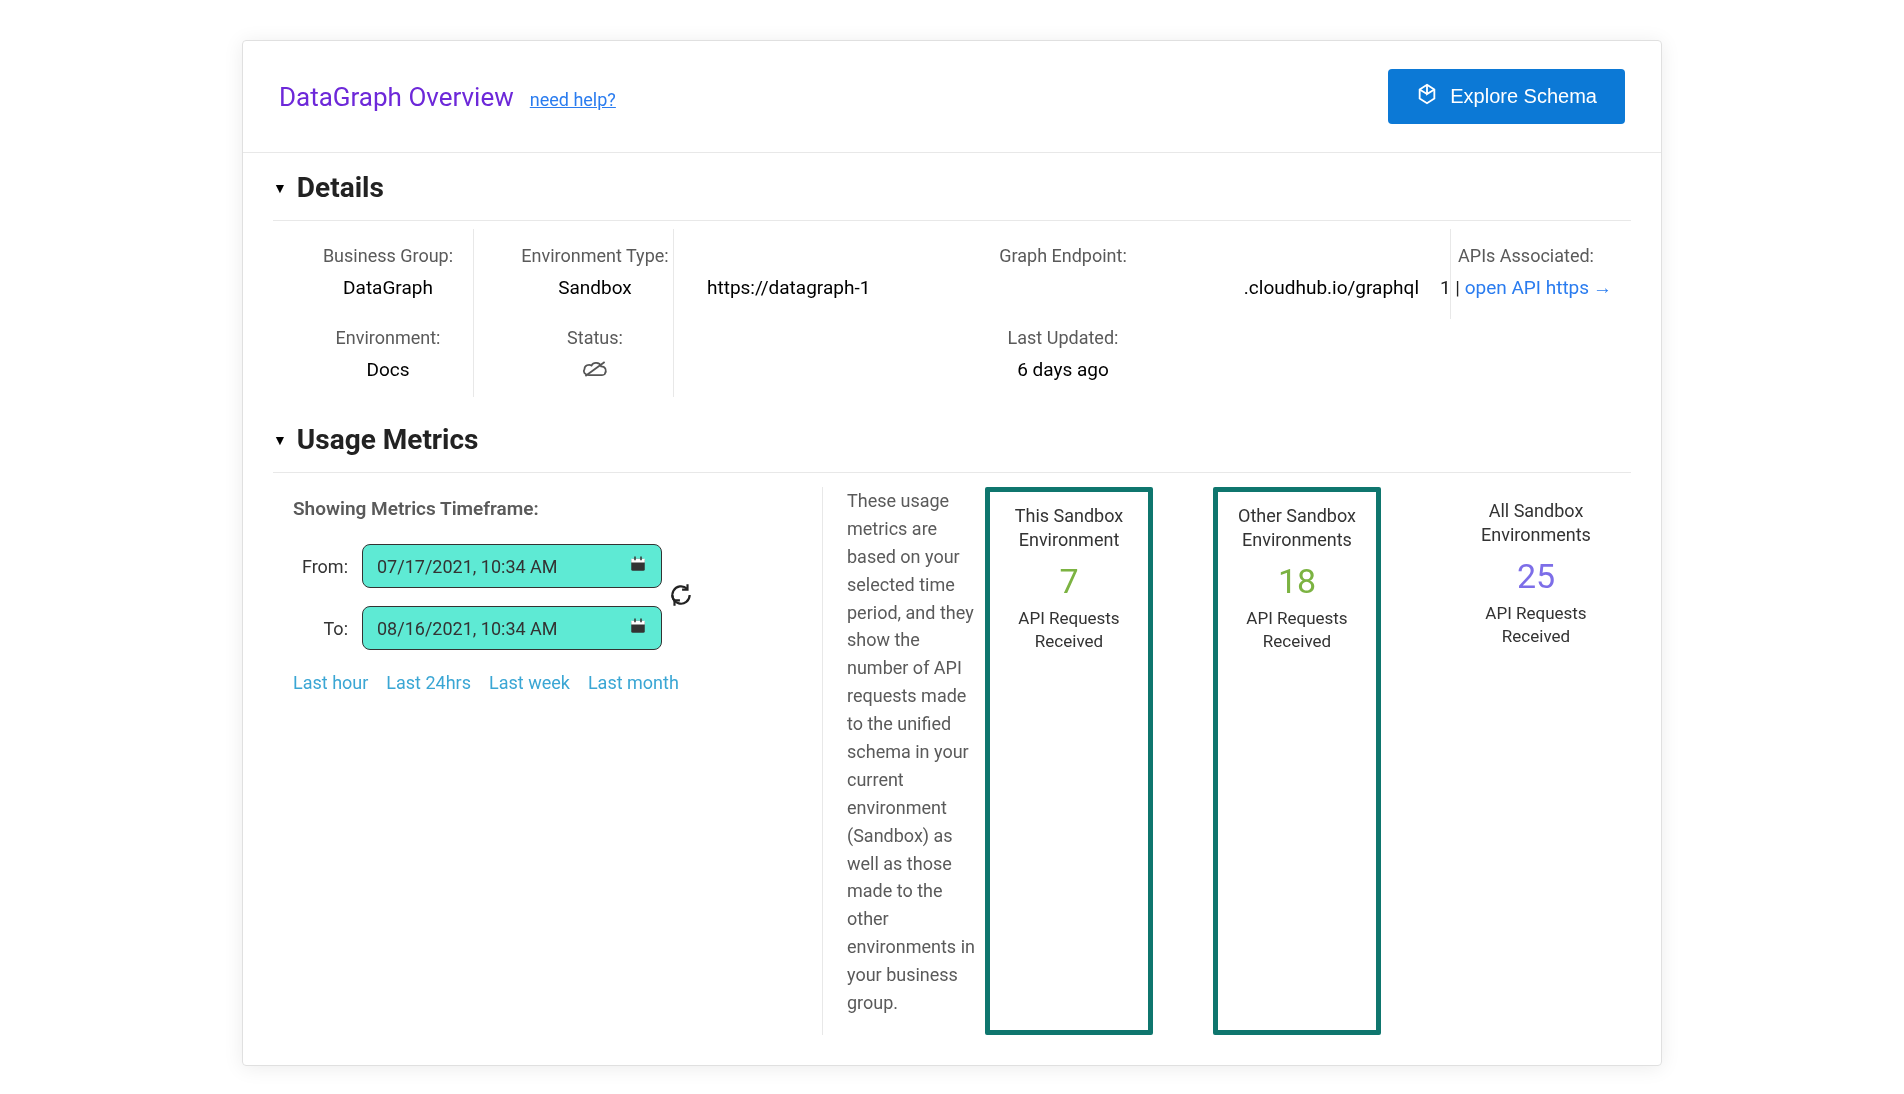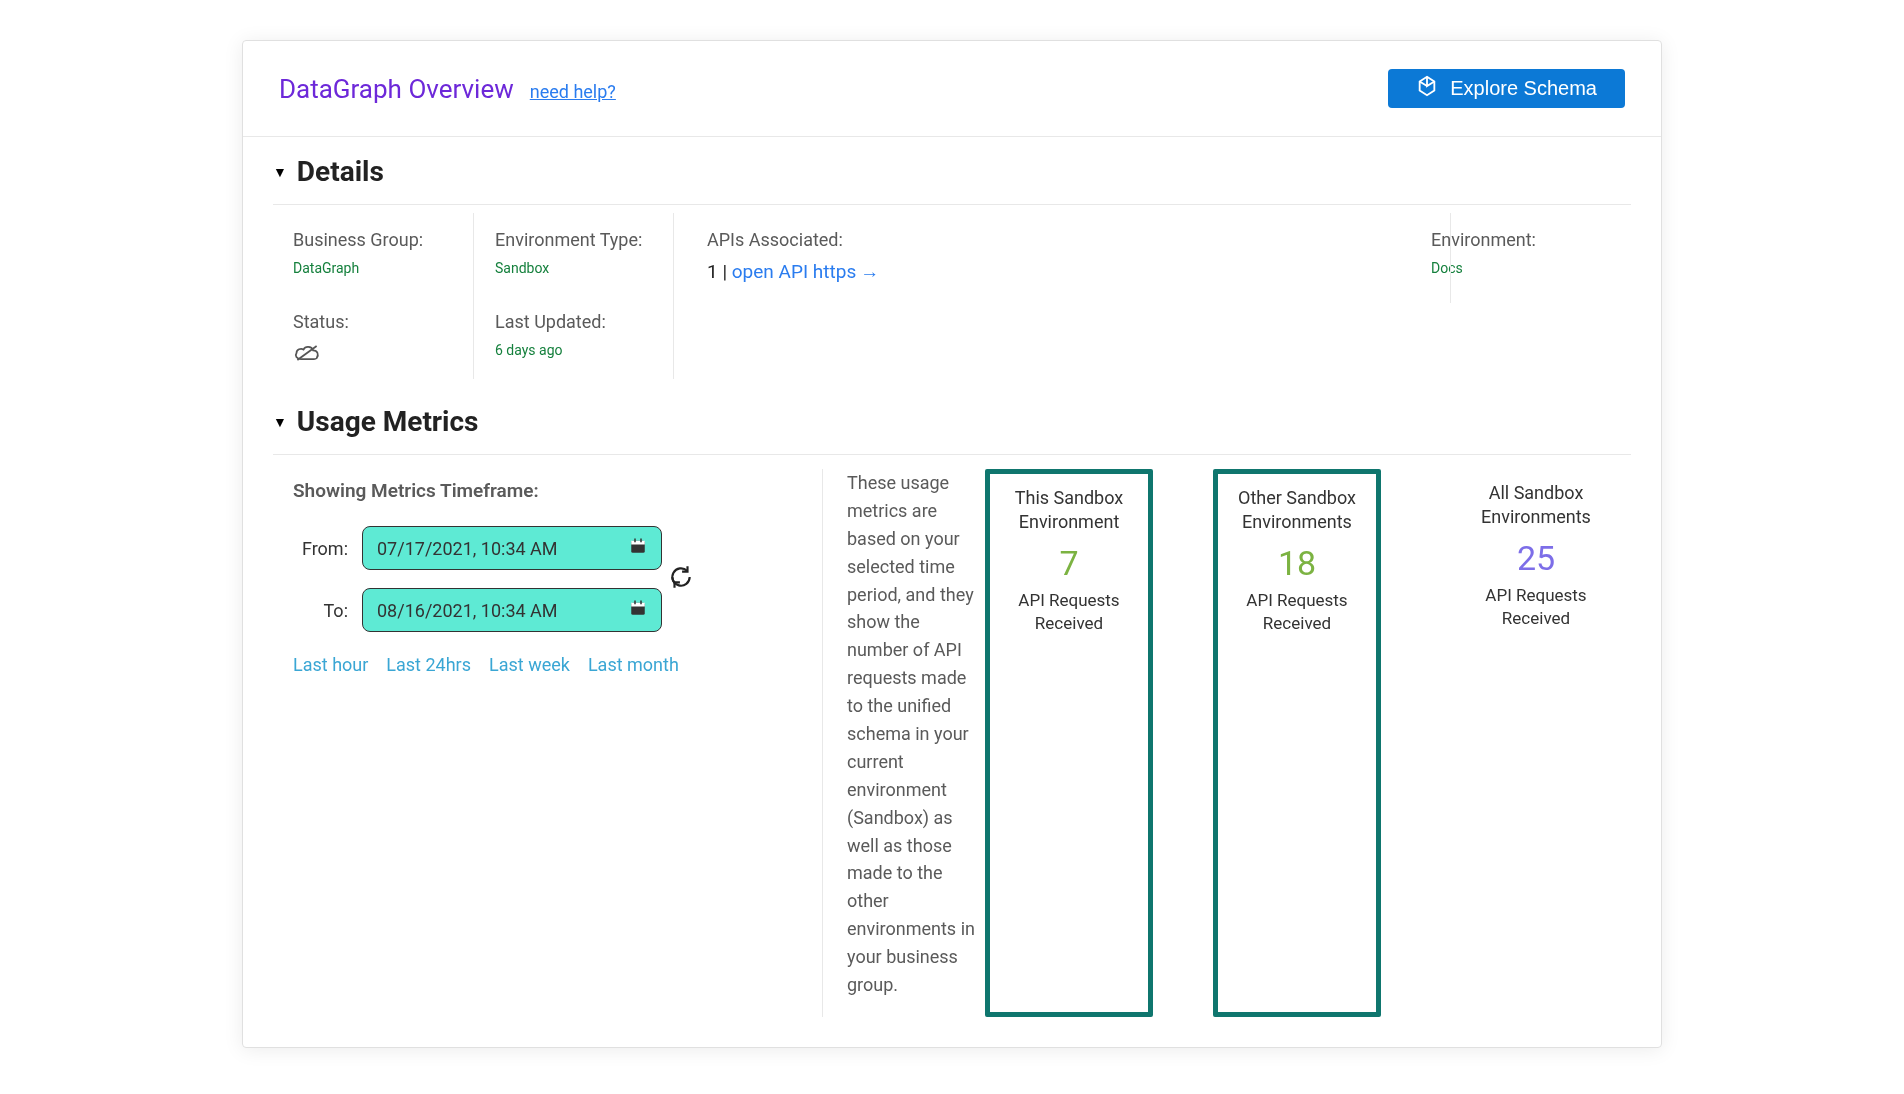--- a/index.html
+++ b/index.html
@@ -38,21 +38,21 @@
     .help-link {
       color: #2a7cef;
       text-decoration: underline;
       font-size: 18px;
       cursor: pointer;
     }
     .explore-btn {
       background: #0c79d6;
       color: #fff;
       border: none;
-      padding: 6px 28px;
+      padding: 14px 28px;
       font-size: 20px;
       border-radius: 4px;
       display: flex;
       align-items: center;
       gap: 12px;
       cursor: pointer;
     }
     .explore-btn svg { width: 22px; height: 22px; }
 
     .section-header {
@@ -82,29 +82,30 @@
       grid-template-columns: 190px 200px 1fr 190px;
       padding: 24px 40px 20px 50px;
       column-gap: 12px;
       row-gap: 28px;
       position: relative;
     }
     .details-col {
       display: flex;
       flex-direction: column;
       gap: 10px;
+      text-align: center;
     }
     .details-label {
       color: #5a5a5a;
       font-size: 18px;
       font-weight: 400;
     }
     .details-value {
-      color: #15803d;
-      font-size: 14px;
+      color: #000000;
+      font-size: 19px;
       font-weight: 400;
     }
     .vdiv1, .vdiv2 {
       position: absolute;
       top: 8px;
       bottom: 8px;
       width: 1px;
       background: #e8e8e8;
     }
     .vdiv1 { left: 230px; }
@@ -272,20 +273,28 @@
     <div class="vdiv2"></div>
     <div class="vdiv3"></div>
 
     <div class="details-col">
       <span class="details-label">Business Group:</span>
       <span class="details-value">DataGraph</span>
     </div>
     <div class="details-col">
       <span class="details-label">Environment Type:</span>
       <span class="details-value">Sandbox</span>
+    </div>
+    <div class="details-col">
+      <span class="details-label">Graph Endpoint:</span>
+      <span class="details-value endpoint-row">
+        <span>https://datagraph-1</span>
+        <span style="flex:1; min-width:140px;"></span>
+        <span>.cloudhub.io/graphql</span>
+      </span>
     </div>
     <div class="details-col">
       <span class="details-label">APIs Associated:</span>
       <span class="api-link-wrap">
         <span>1</span><span> | </span><span class="api-link"><span>open API https</span><span class="arrow">→</span></span>
       </span>
     </div>
 
     <div class="details-col">
       <span class="details-label">Environment:</span>

